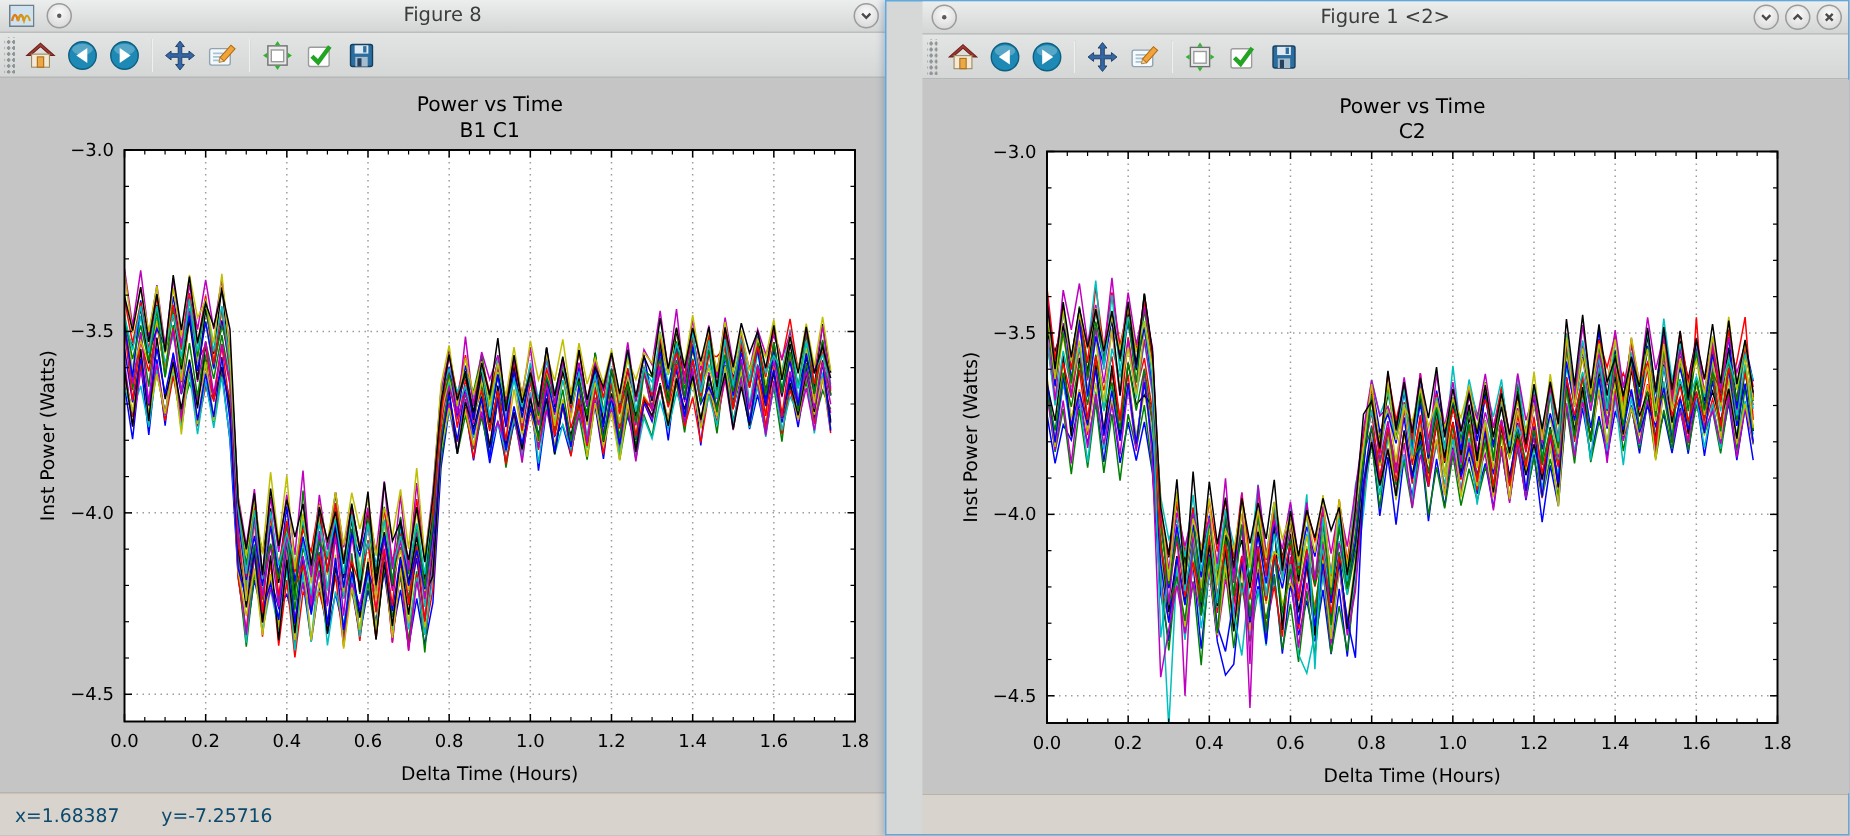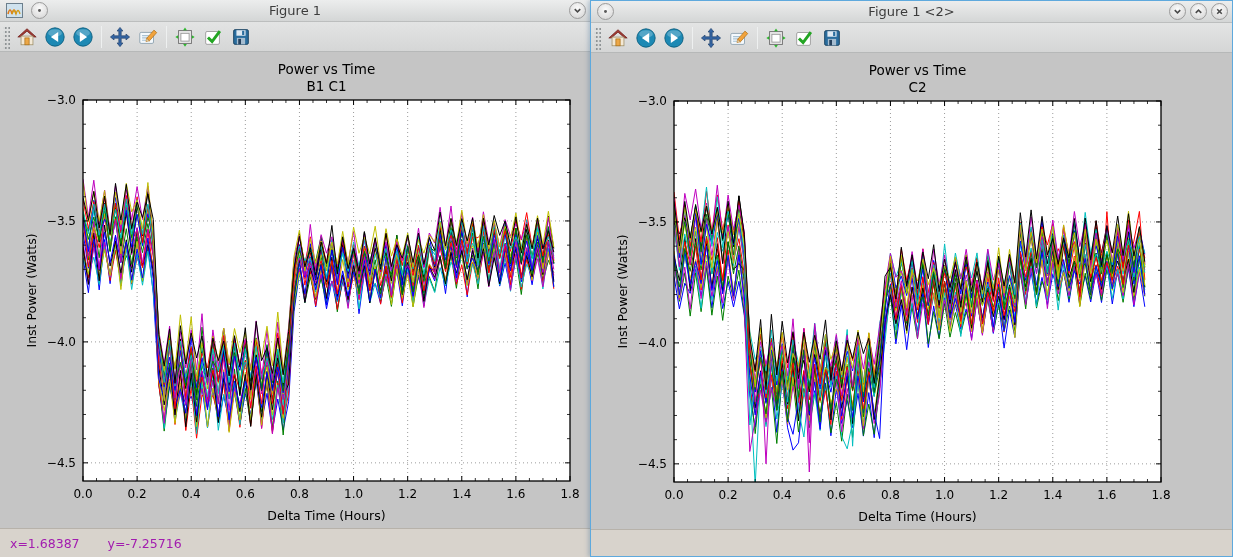--- a/index.html
+++ b/index.html
@@ -1,61 +1,61 @@
 <!DOCTYPE html>
 <html><head>
 <meta charset="utf-8">
 <style>
   * { margin:0; padding:0; box-sizing:border-box; }
   html,body { width:1233px; height:557px; font-family:"DejaVu Sans", sans-serif; background:#b0b0b0; overflow:hidden; }
   #desktop { position:relative; width:1233px; height:557px; }
 
   .window { position:absolute; top:0; height:557px; background:#d6d7d7; }
   #win-left  { left:0; width:591px; border-right:1px solid #8f9192; z-index:1; }
-  #win-right { left:590px; width:643px; border:1px solid #5ea9dd; z-index:2; box-shadow:-2px 0 4px rgba(40,90,140,.25); }
+  #win-right { left:590px; width:643px; border:1px solid #5ea9dd; z-index:2; box-shadow:-2px 0 4px rgba(40,90,140,.25);padding-left:24px; }
 
   .titlebar { position:relative; height:22px; background:linear-gradient(#eceded,#d4d6d6); border-bottom:1px solid #bcbebe; display:flex; align-items:center; padding:0 4px; }
   .titlebar .title { position:absolute; left:0; right:0; text-align:center; font-size:13px; color:#3c3c3c; pointer-events:none; }
   .mpl-logo { width:17px; height:15px; margin:0 4px 0 2px; }
   .tb-btn { width:17px; height:17px; border-radius:50%; background:radial-gradient(circle at 50% 35%, #fbfbfb, #d2d2d2); border:1px solid #9b9b9b; display:flex; align-items:center; justify-content:center; margin-left:4px; }
   .tb-btn svg { width:11px; height:11px; }
   .tb-right { margin-left:auto; display:flex; }
 
   .toolbar { height:30px; background:linear-gradient(#e3e4e4,#d5d6d6); border-bottom:1px solid #b6b8b8; display:flex; align-items:center; padding-left:2px; }
   .drag-handle { width:7px; height:24px; margin:0 3px 0 1px;
      background-image:radial-gradient(#8f9496 1px, transparent 1.2px); background-size:3.5px 4px; background-position:1px 1px; }
   .tool-btn { width:26px; height:26px; border:none; background:transparent; display:flex; align-items:center; justify-content:center; padding:0; margin:0 1px; }
   .tool-btn svg { width:22px; height:22px; }
   .separator { width:1px; height:22px; background:#a8aaaa; border-right:1px solid #eef0f0; margin:0 4px; }
 
   .figure { position:relative; height:476px; background:#c5c5c5; }
   .figure svg { display:block; }
 
-  .statusbar { height:29px; background:#d8d3cc; border-top:1px solid #b7b2aa; display:flex; align-items:center; padding-left:10px; font-size:12.5px; color:#a21caf; }
+  .statusbar { height:29px; background:#d8d3cc; border-top:1px solid #b7b2aa; display:flex; align-items:center; padding-left:10px; font-size:12.5px; color:#0c4a6e; }
   #win-right .statusbar { height:27px; }
   .statusbar span { margin-right:28px; }
 </style>
 </head>
 <body>
 
 <div id="desktop">
 
   <div class="window" id="win-left">
     <div class="titlebar">
       <svg class="mpl-logo" viewBox="0 0 17 15">
         <rect x="0.5" y="0.5" width="16" height="14" fill="#cfe2ee" stroke="#6c7f8d"></rect>
         <path d="M2 11 Q4 3 6 11 Q8 3 10 11" fill="none" stroke="#e07b1a" stroke-width="1.6"></path>
         <path d="M6 11 Q8 4 10 11 Q12 4 14 11" fill="none" stroke="#d49a17" stroke-width="1.3"></path>
       </svg>
       <div class="tb-btn">
         <svg viewBox="0 0 12 12">
             <circle cx="6" cy="6" r="1.6" fill="#5a5a5a"></circle>
           </svg>
       </div>
-      <span class="title">Figure 1</span>
+      <span class="title">Figure 8</span>
       <div class="tb-right">
         <div class="tb-btn">
           <svg viewBox="0 0 12 12">
               <path d="M3 4.5 L6 7.5 L9 4.5" fill="none" stroke="#4a4a4a" stroke-width="1.7"></path>
             </svg>
         </div>
       </div>
     </div>
 
     <div class="toolbar">

